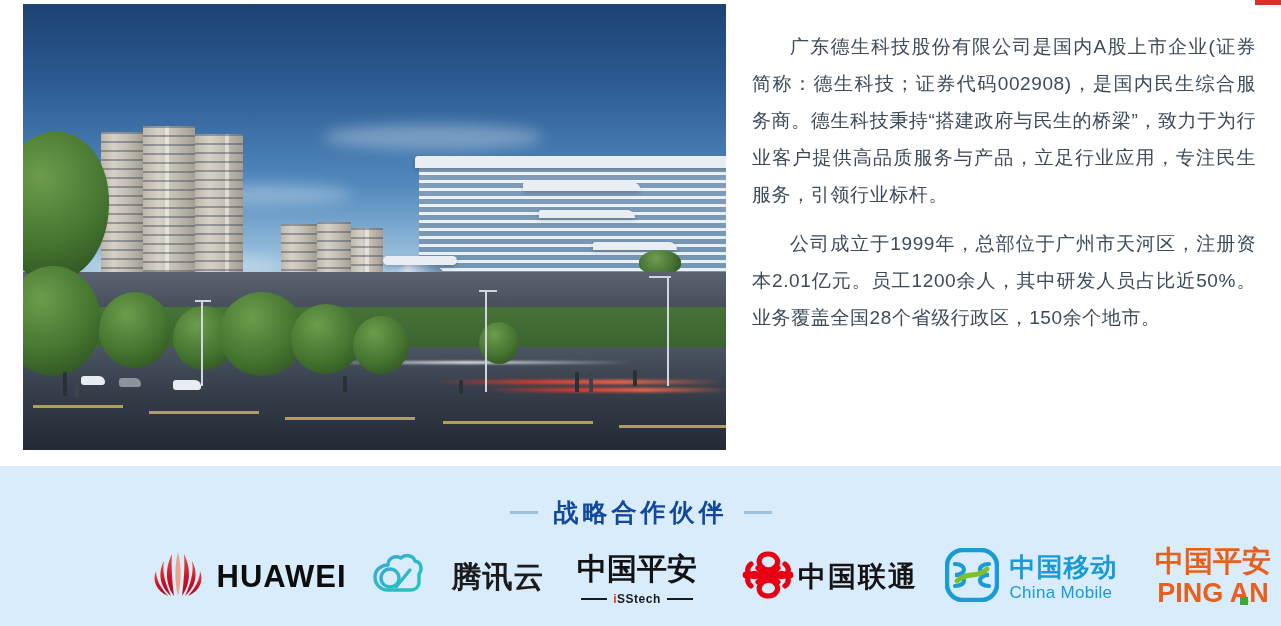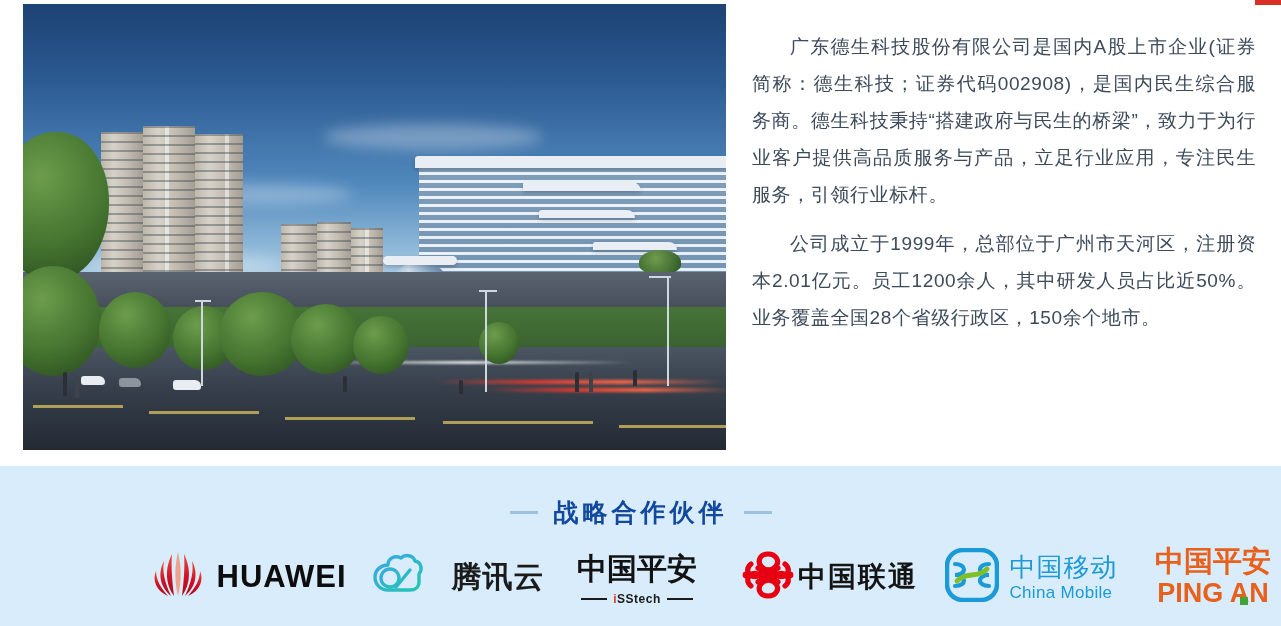--- a/index.html
+++ b/index.html
@@ -209,21 +209,21 @@
   .iss-bottom-row { display:flex; align-items:center; gap:6px; }
   .iss-line { width:26px; height:2px; background:#1b1b1b; }
   .iss-sub { font-size:12px; font-weight:bold; color:#1b1b1b; letter-spacing:.5px; }
   .iss-sub .i-red { color:#e03a21; }
 
   .cu-wrap { display:flex; align-items:center; }
   .cu-text { font-size:28px; font-weight:bold; color:#141414; letter-spacing:2px; }
 
   .cm-wrap { display:flex; align-items:center; gap:11px; }
   .cm-txt-box { display:flex; flex-direction:column; line-height:1; gap:4px; }
-  .cm-cn { font-size:26px; font-weight:normal; color:#1a9ad6; letter-spacing:1px; }
+  .cm-cn { font-size:26px; font-weight:bold; color:#1a9ad6; letter-spacing:1px; }
   .cm-en { font-size:17px; color:#1a9ad6; letter-spacing:.3px; }
 
   .pa-wrap { display:flex; flex-direction:column; align-items:center; line-height:1; gap:4px; }
   .pa-cn { font-size:29px; font-weight:bold; color:#e8601c; letter-spacing:0px; }
   .pa-en { font-size:27px; font-weight:bold; color:#e8601c; letter-spacing:0px; position:relative; }
   .pa-green {
     position:absolute; right:21px; bottom:2px;
     width:8px; height:8px; background:#3fa535;
   }
 </style>

